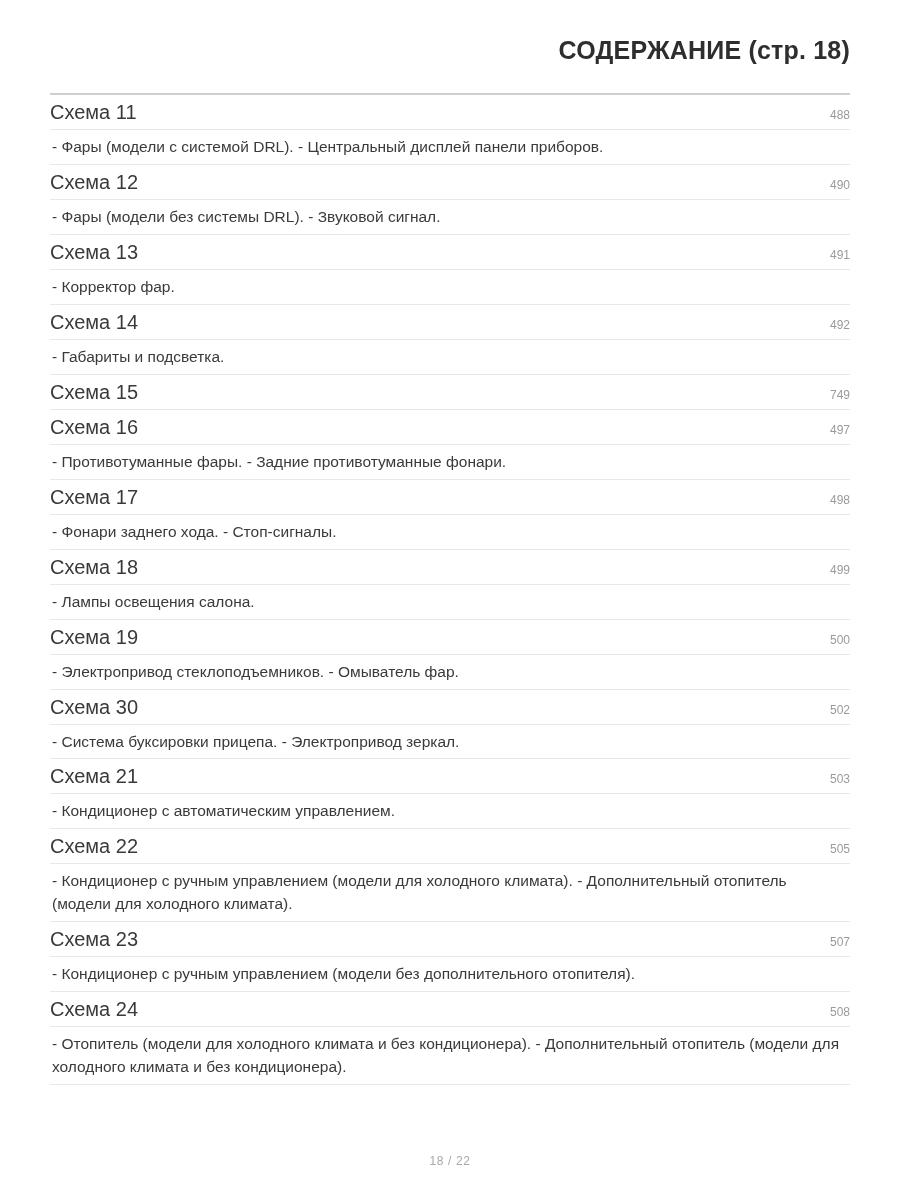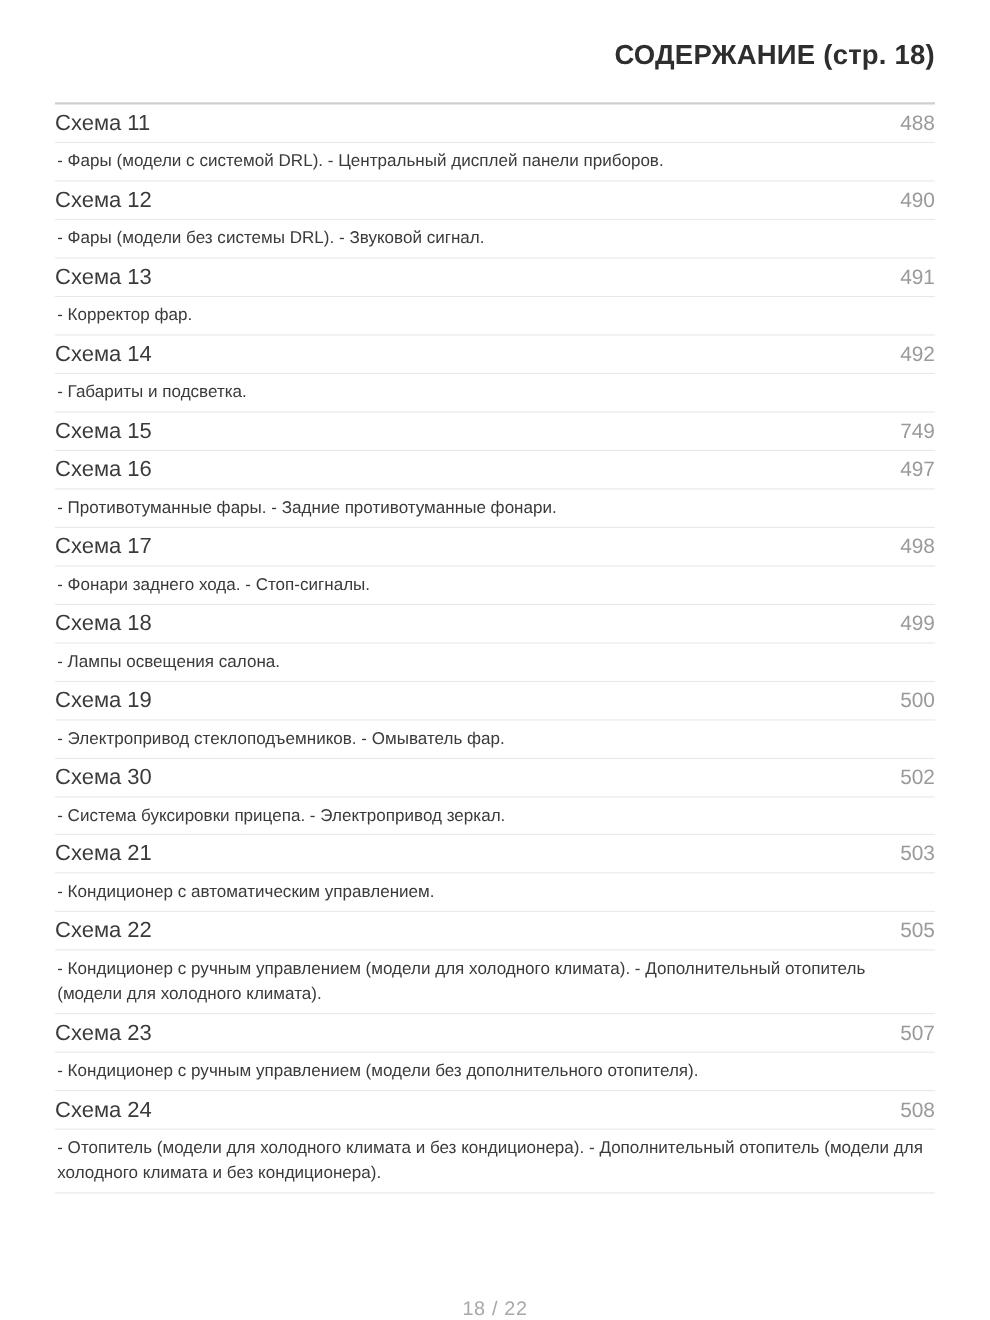--- a/index.html
+++ b/index.html
@@ -57,21 +57,21 @@
     padding: 6px 0 5px 0;
   }
 
   .toc-row.entry .toc-label {
     font-size: 20px;
     color: #3a3a3a;
     white-space: nowrap;
   }
 
   .toc-row.entry .toc-page {
-    font-size: 19px;
+    font-size: 12px;
     color: #9a9a9a;
     padding-left: 16px;
     white-space: nowrap;
     text-align: right;
   }
 
   .toc-row.desc {
     padding-left: 2px;
   }
 
@@ -82,22 +82,23 @@
     display: block;
     max-width: 790px;
   }
 
   .toc-row.desc.two-line {
     min-height: 52px;
   }
 
   .footer {
     margin-top: auto;
+    padding-bottom: 32px;
     text-align: center;
-    font-size: 18px;
+    font-size: 12px;
     color: #a8a8a8;
     letter-spacing: 0.6px;
   }
 </style>
 </head>
 <body>
 
 <div class="page">
 
   <h1 class="page-title">СОДЕРЖАНИЕ (стр. 18)</h1>

